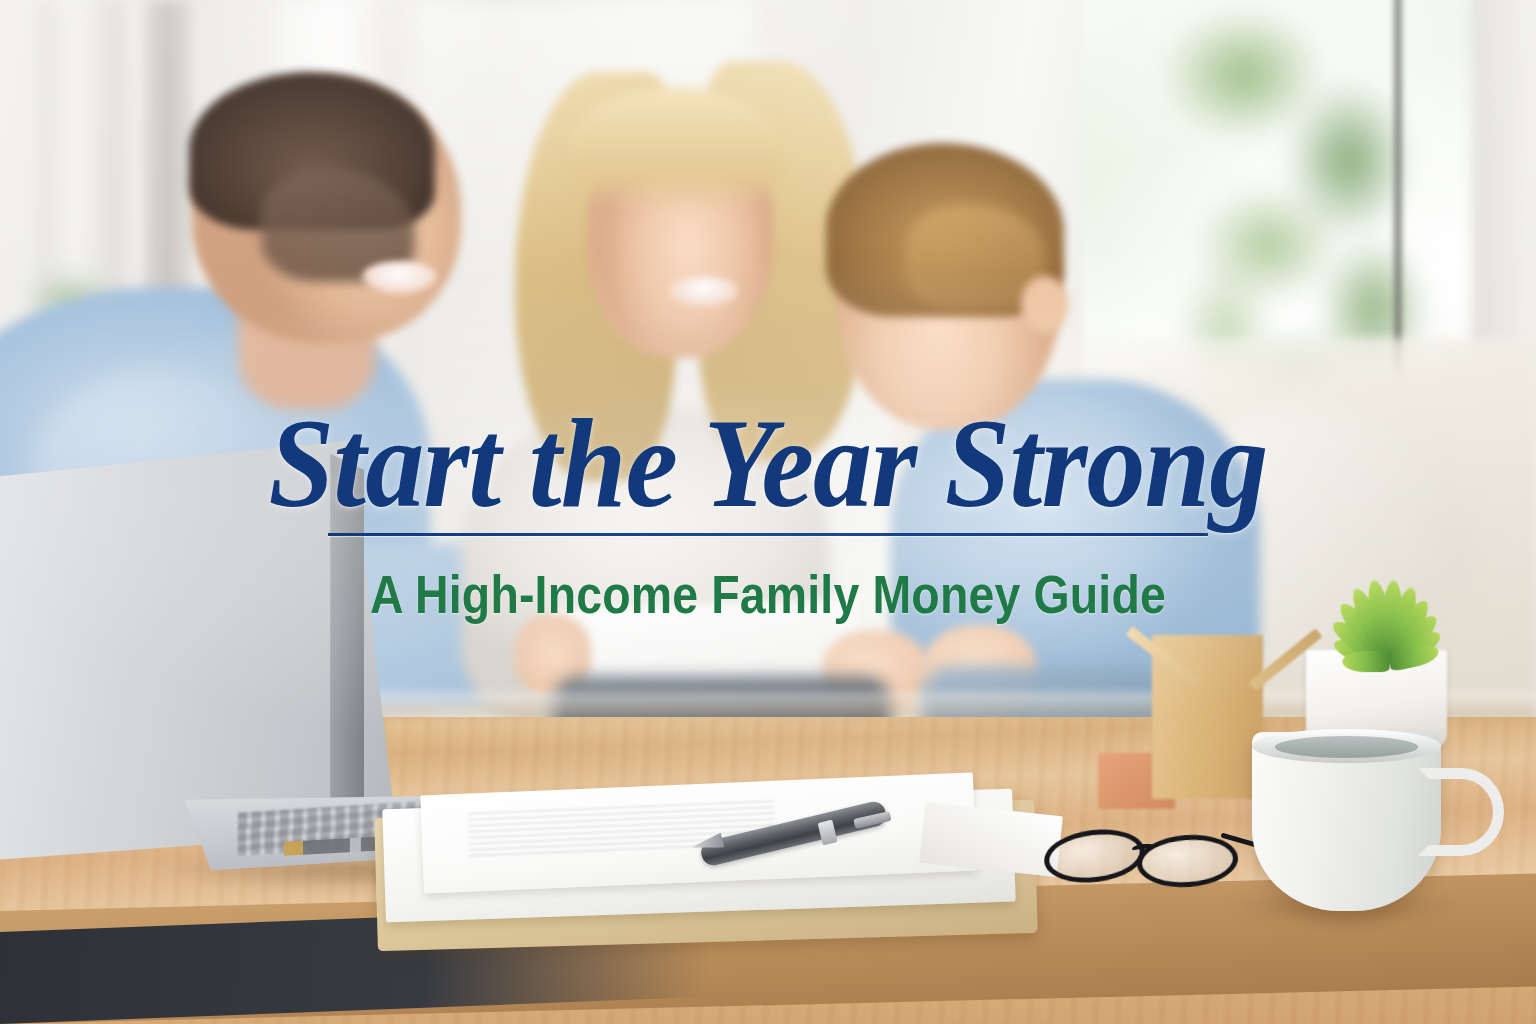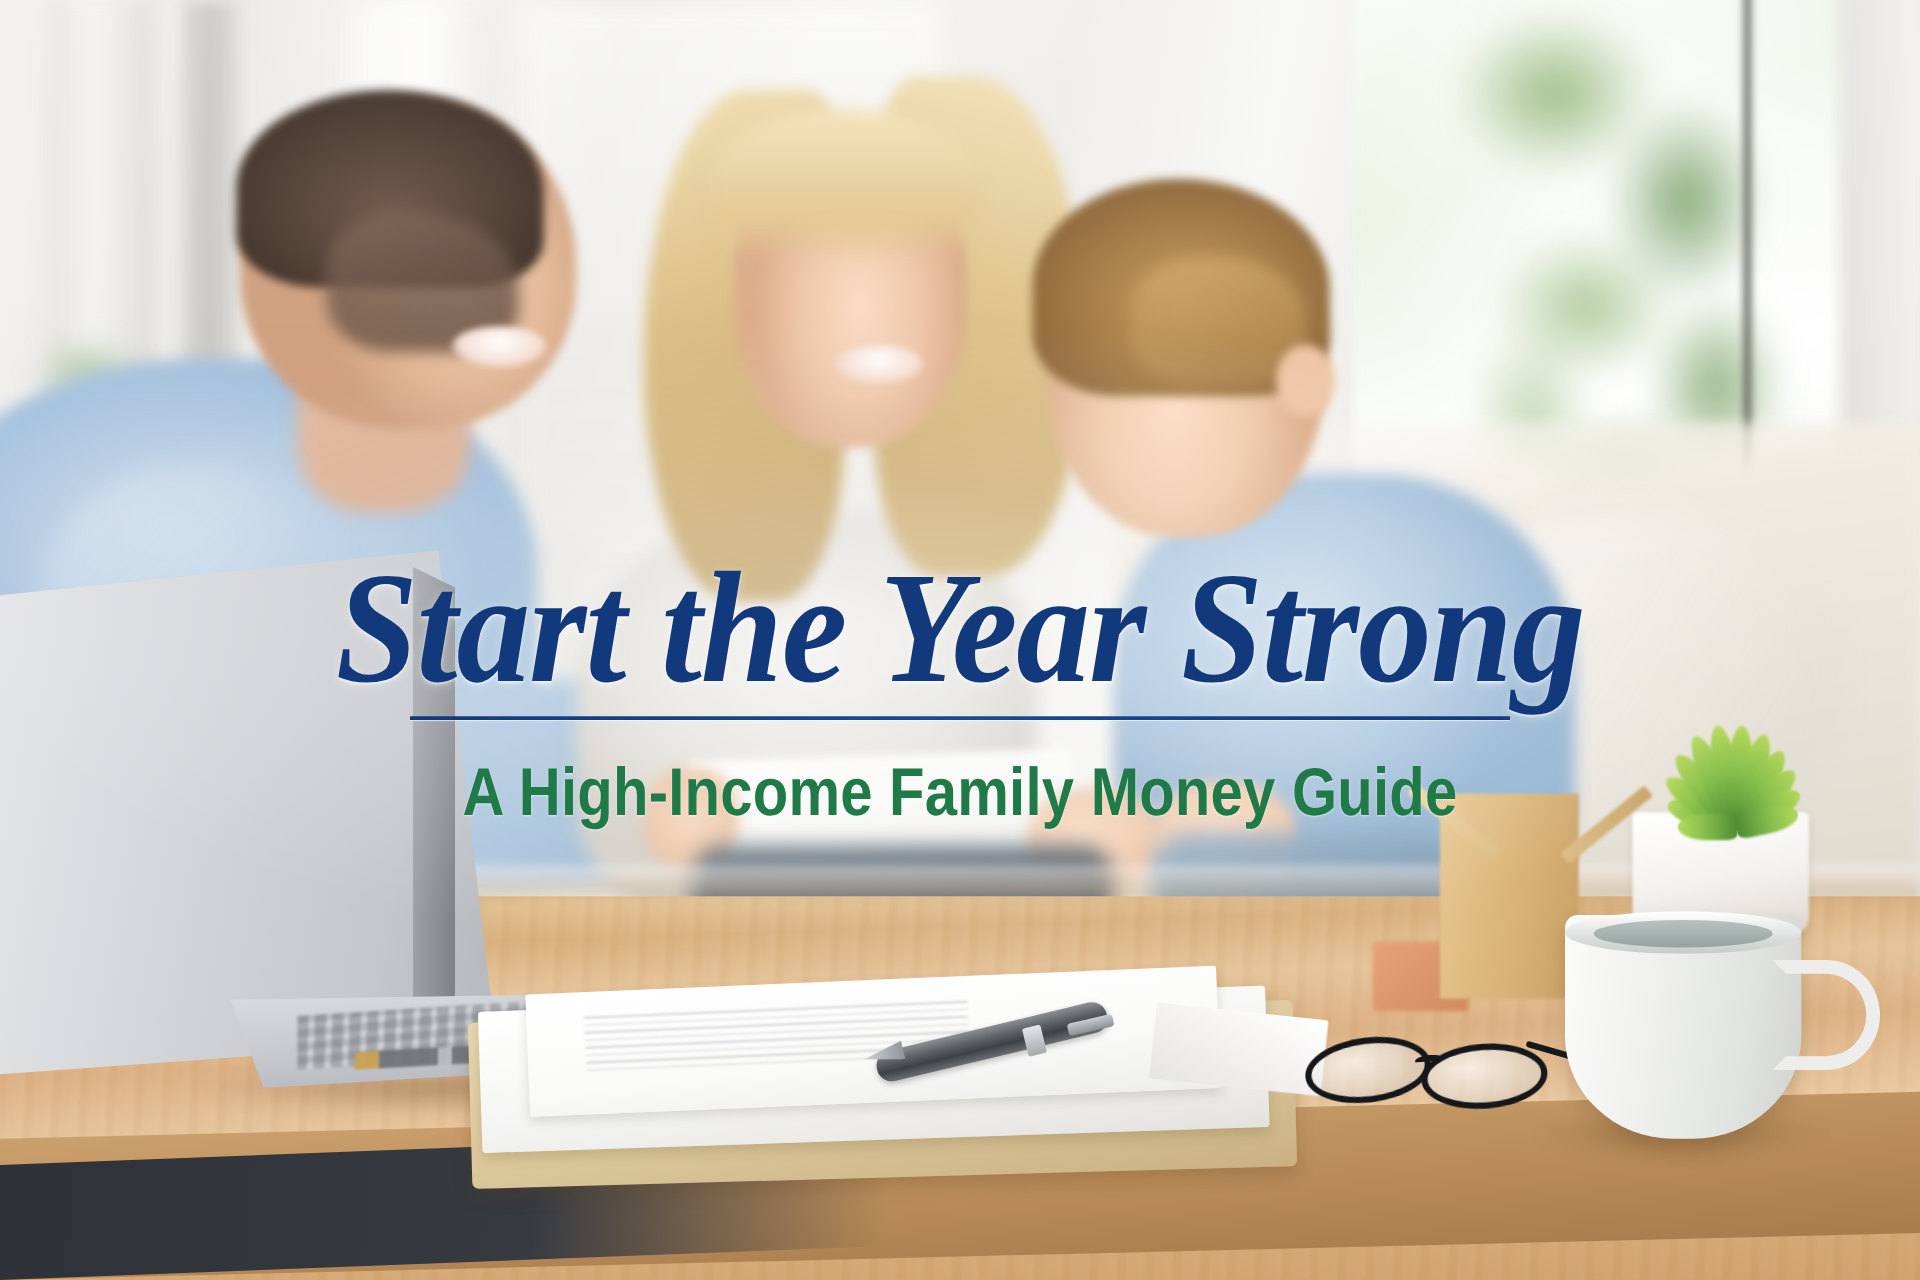--- a/index.html
+++ b/index.html
@@ -461,21 +461,21 @@
     position:absolute; inset:0;
     background:
       radial-gradient(ellipse 66% 34% at 47% 50%, rgba(255,255,255,.40) 0%, rgba(255,255,255,.16) 46%, rgba(255,255,255,0) 74%),
       linear-gradient(180deg, rgba(255,255,255,.10) 0%, rgba(255,255,255,0) 34%);
     pointer-events:none;
   }
 
   
   .text-block {
     position:absolute; left:0; right:0; top:400px;
-    text-align:center; pointer-events:none;margin-top:40px;
+    text-align:center; pointer-events:none;
   }
   .title {
     font-family:"Liberation Serif", "DejaVu Serif", serif;
     font-style:italic; font-weight:700;
     font-size:127px; line-height:1.0;
     letter-spacing:-1px;
     color:#12397c;
     transform:scaleX(.93);
     text-shadow:0 1px 2px rgba(255,255,255,.55), 0 2px 10px rgba(255,255,255,.35);
     white-space:nowrap;

